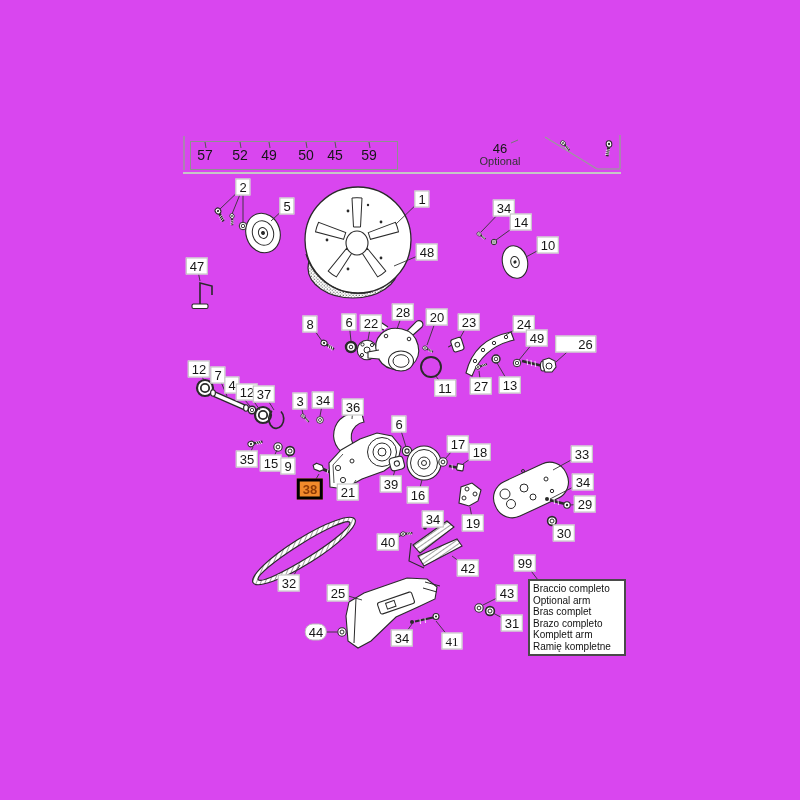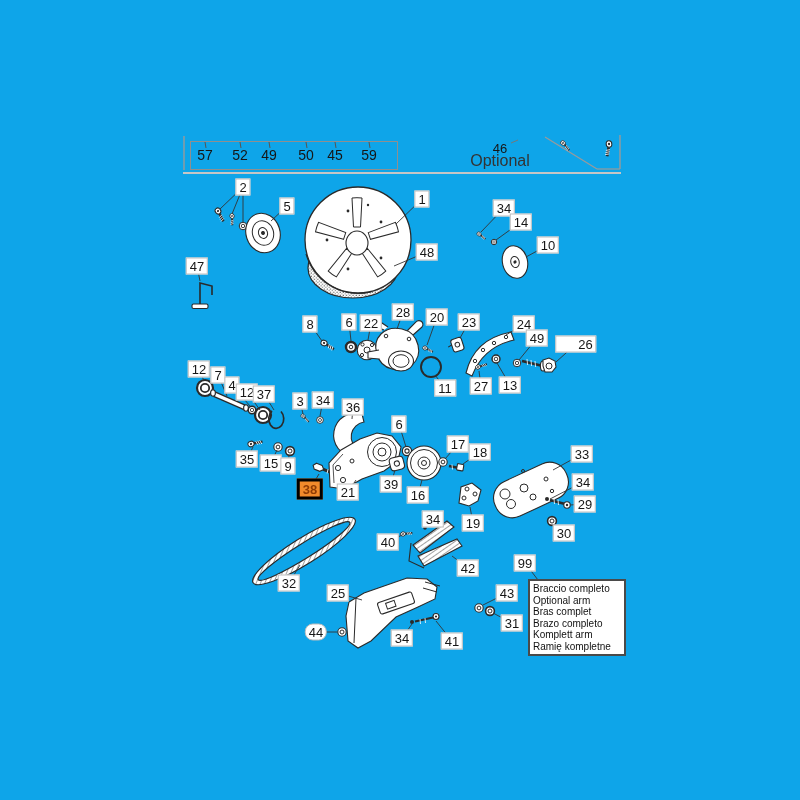--- a/index.html
+++ b/index.html
@@ -1,30 +1,30 @@
 <!DOCTYPE html>
 <html><head>
 <meta charset="utf-8">
 <style>
   html,body{margin:0;padding:0;background:#fff;}
-  .stage{position:relative;width:800px;height:800px;background:#0ea5e9;overflow:hidden;
+  .stage{position:relative;width:800px;height:800px;background:#d946ef;overflow:hidden;
          font-family:"Liberation Sans",sans-serif;}
   svg.drawing{position:absolute;left:0;top:0;}
   .part{fill:#fff;stroke:#2a2a2a;stroke-width:1.1;}
   .thin{fill:none;stroke:#2a2a2a;stroke-width:1;}
   .dark{fill:#2a2a2a;stroke:none;}
   
   .plabel{position:absolute;transform:translate(-50%,-50%);font-size:13px;line-height:15px;
           color:#161616;background:#fff;border:1px solid #bdbdbd;padding:0 3px;white-space:nowrap;}
   .plabel.hl{background:#f18a2b;border:3px solid #000000;color:#8f3c05;font-weight:bold;}
   
   .topbox{position:absolute;left:190px;top:141px;width:206px;height:27px;border:1px solid #8f8f8f;}
   .tnum{position:absolute;transform:translate(-50%,-50%);font-size:14px;color:#161616;}
   .optnum{position:absolute;transform:translate(-50%,-50%);font-size:13px;color:#161616;}
-  .optlbl{position:absolute;transform:translate(-50%,-50%);font-size:16px;color:#333;}
+  .optlbl{position:absolute;transform:translate(-50%,-50%);font-size:11px;color:#333;}
   
   .infobox{position:absolute;left:528px;top:579px;width:88px;border:2px solid #4a4a4a;
            background:#fff;padding:2px 3px;}
   .infobox div{font-size:10px;line-height:11.5px;color:#111;white-space:nowrap;}
 </style>
 </head>
 <body>
 
 <div class="stage">
 
@@ -480,19 +480,19 @@
       <div class="plabel" style="left: 583px; top: 482px;">34</div>
       <div class="plabel" style="left: 585px; top: 504px;">29</div>
       <div class="plabel" style="left: 564px; top: 533px;">30</div>
       <div class="plabel" style="left: 289px; top: 583px;">32</div>
       <div class="plabel" style="left: 388px; top: 542px;">40</div>
       <div class="plabel" style="left: 433px; top: 519px;">34</div>
       <div class="plabel" style="left: 468px; top: 568px;">42</div>
       <div class="plabel" style="left: 338px; top: 593px;">25</div>
       <div class="plabel" style="left: 316px; top: 632px; border-radius: 8px;">44</div>
       <div class="plabel" style="left: 402px; top: 638px;">34</div>
-      <div class="plabel" style="left: 452px; top: 641px;">41</div>
+      <div class="plabel" style="left: 452px; top: 641px; font-family: Liberation Serif, serif;">41</div>
       <div class="plabel" style="left: 507px; top: 593px;">43</div>
       <div class="plabel" style="left: 512px; top: 623px;">31</div>
       <div class="plabel" style="left: 525px; top: 563px;">99</div>
     </div>
 
 </div>
 
 </body></html>

